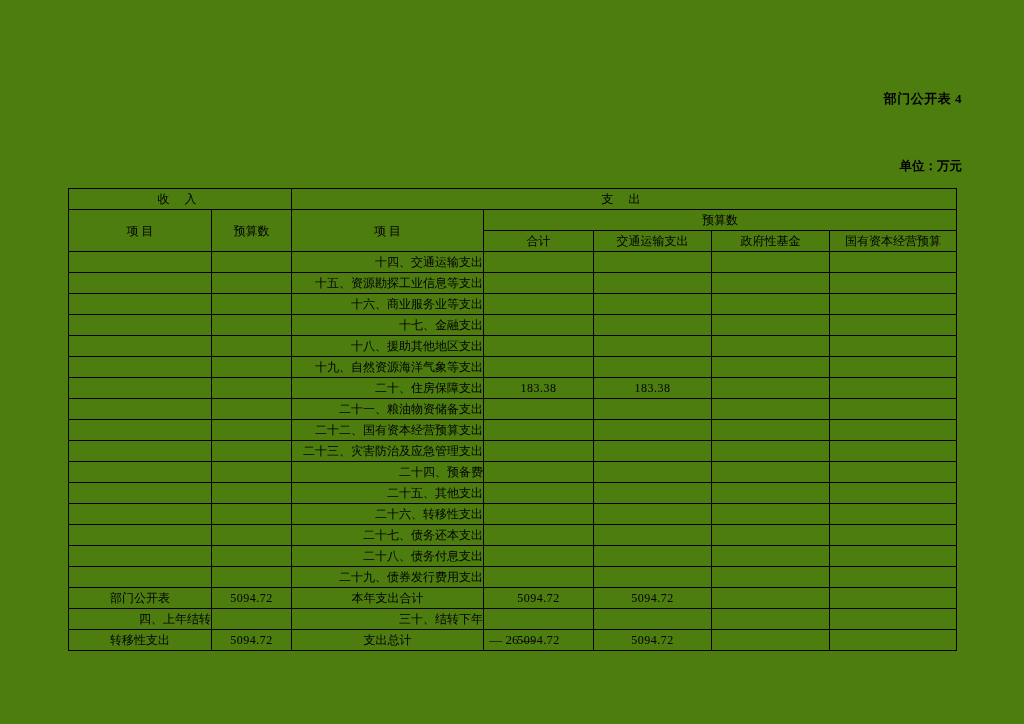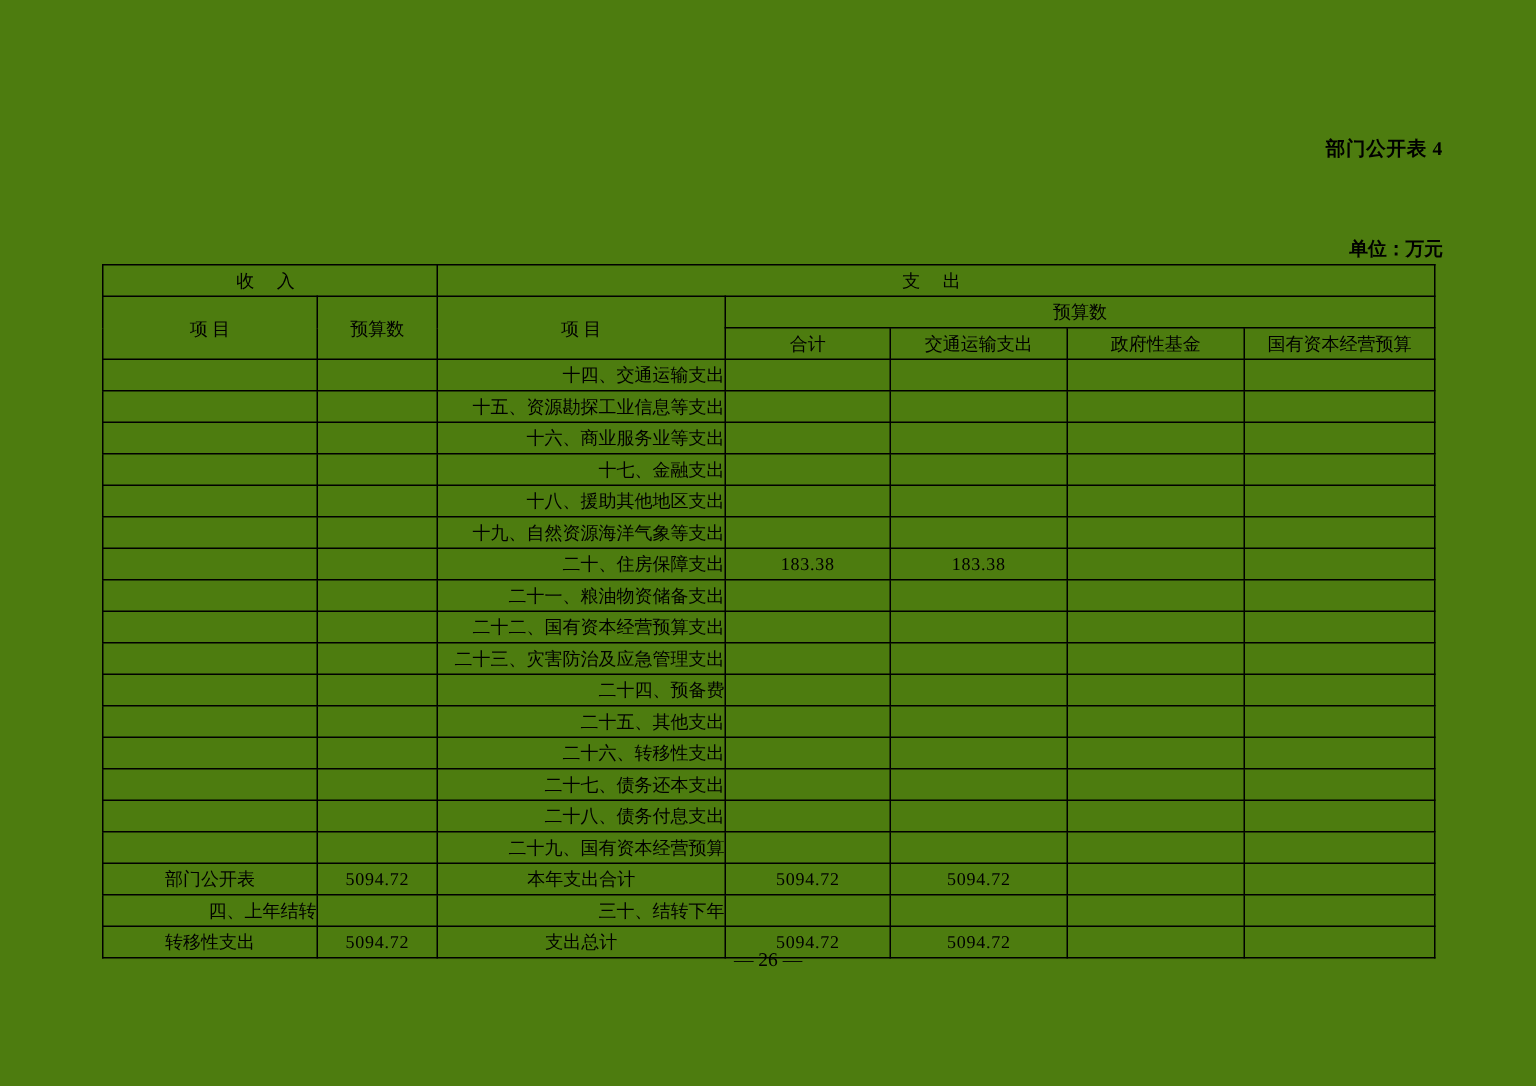--- a/index.html
+++ b/index.html
@@ -39,21 +39,21 @@
   }
   .unit-line {
     position: absolute;
     top: 158px;
     right: 62px;
     font-size: 12.5px;
     font-weight: bold;
   }
   table.budget {
     position: absolute;
-    top: 176px;
+    top: 188px;
     left: 68px;
     width: 888px;
     border-collapse: collapse;
     table-layout: fixed;
   }
   table.budget td, table.budget th {
     border: 1px solid #000;
     font-size: 12px;
     font-weight: normal;
     padding: 0;
@@ -259,21 +259,21 @@
           <td class="num"></td>
           <td class="left">二十八、债务付息支出</td>
           <td class="num"></td>
           <td class="num"></td>
           <td class="num"></td>
           <td class="num"></td>
         </tr>
         <tr>
           <td class="left"></td>
           <td class="num"></td>
-          <td class="left">二十九、国有资本经营预算</td>
+          <td class="left">二十九、债券发行费用支出</td>
           <td class="num"></td>
           <td class="num"></td>
           <td class="num"></td>
           <td class="num"></td>
         </tr>
         <tr>
           <td>部门公开表</td>
           <td class="num">5094.72</td>
           <td>本年支出合计</td>
           <td class="num">5094.72</td>

